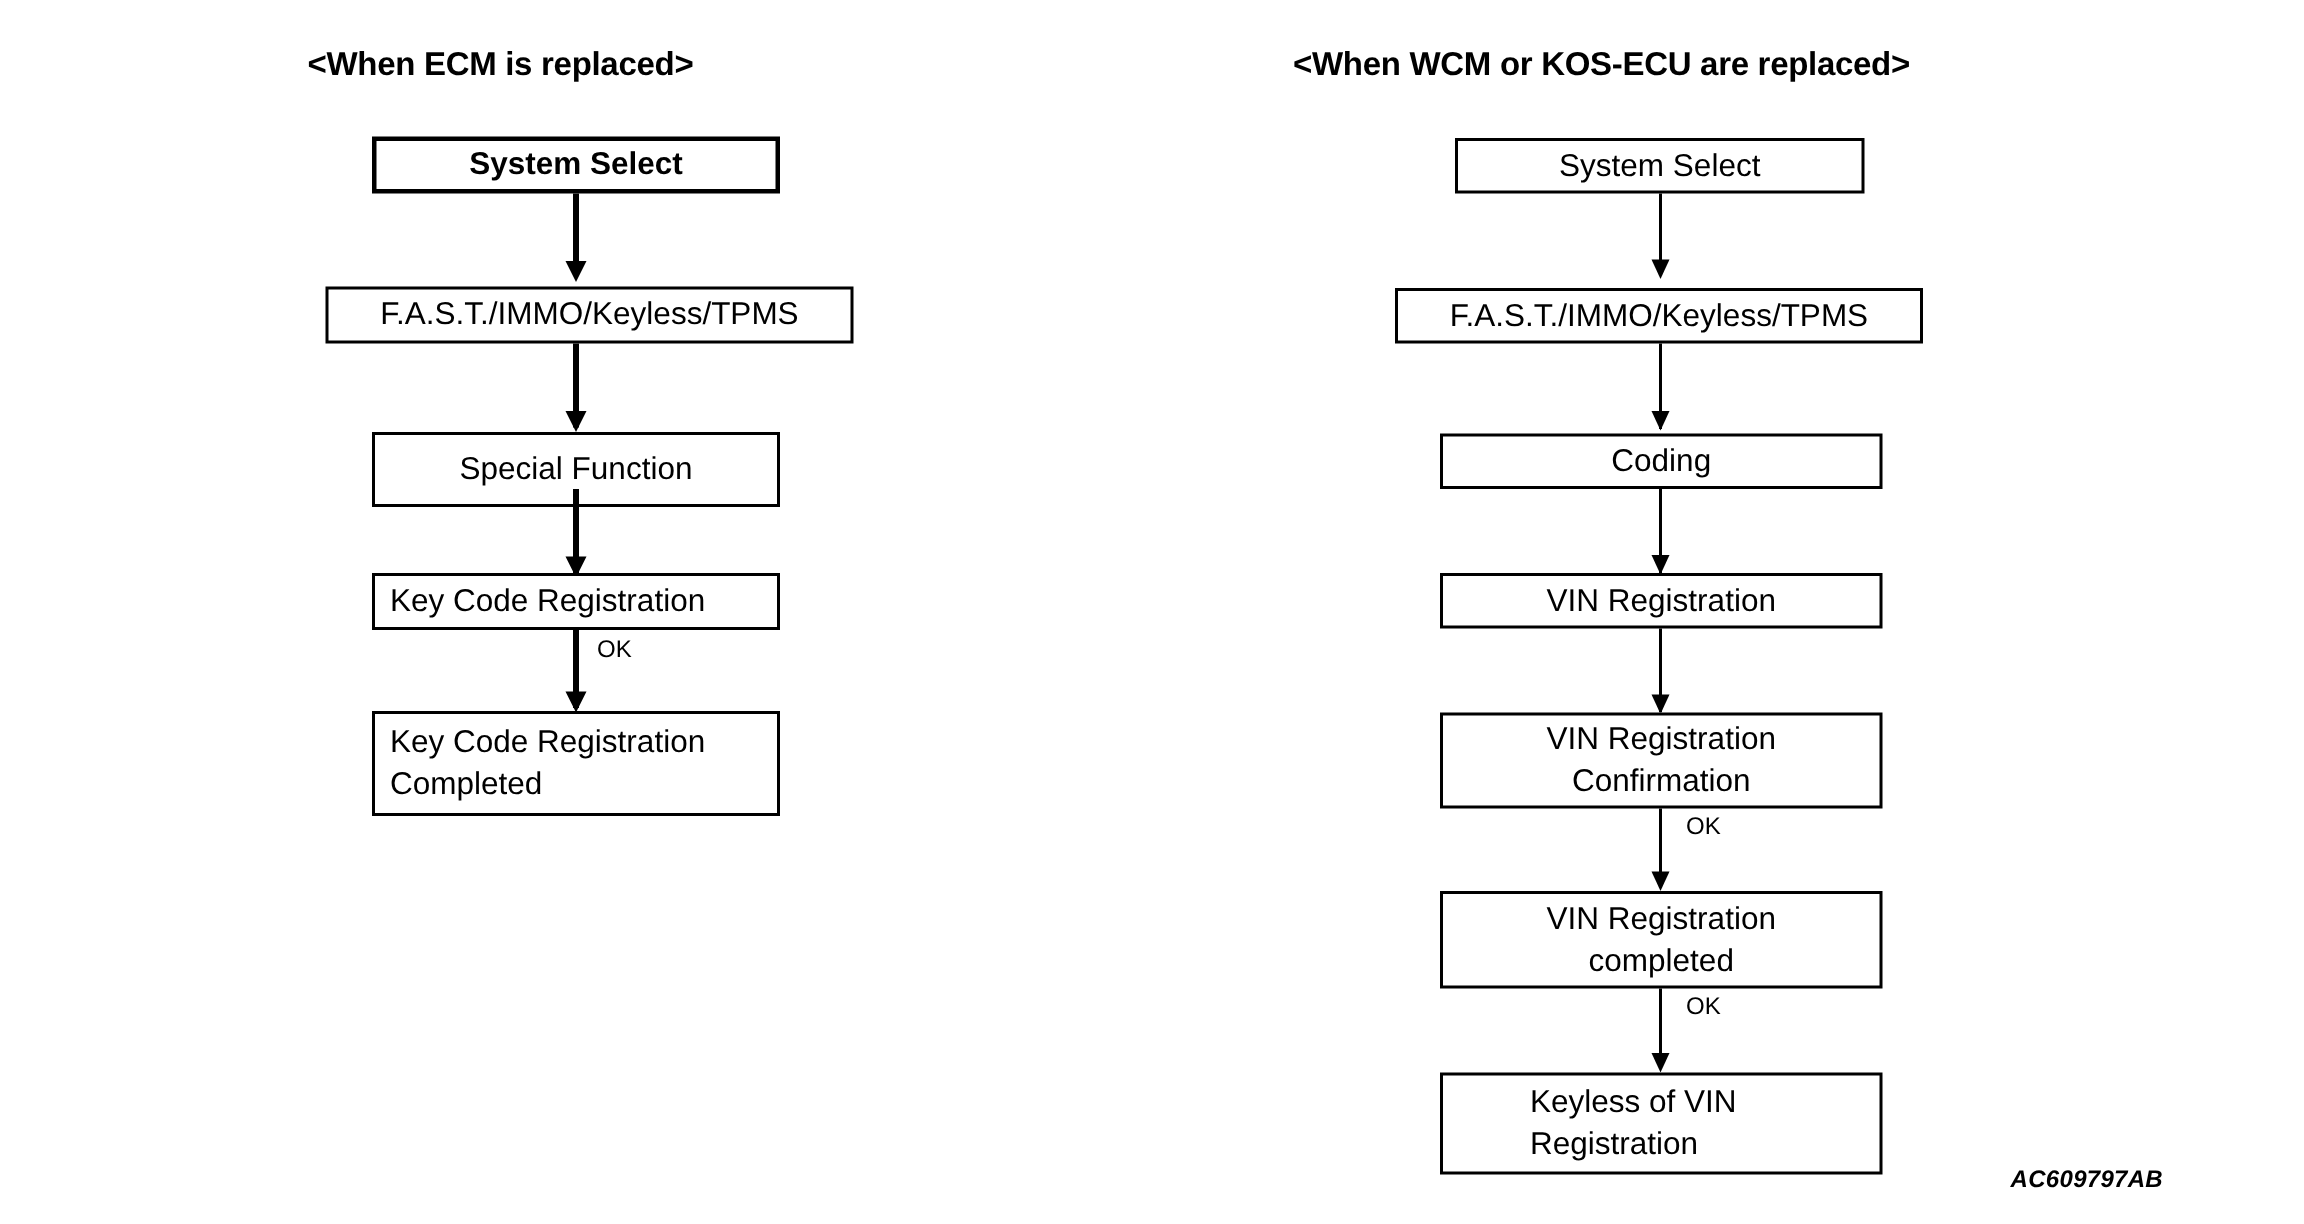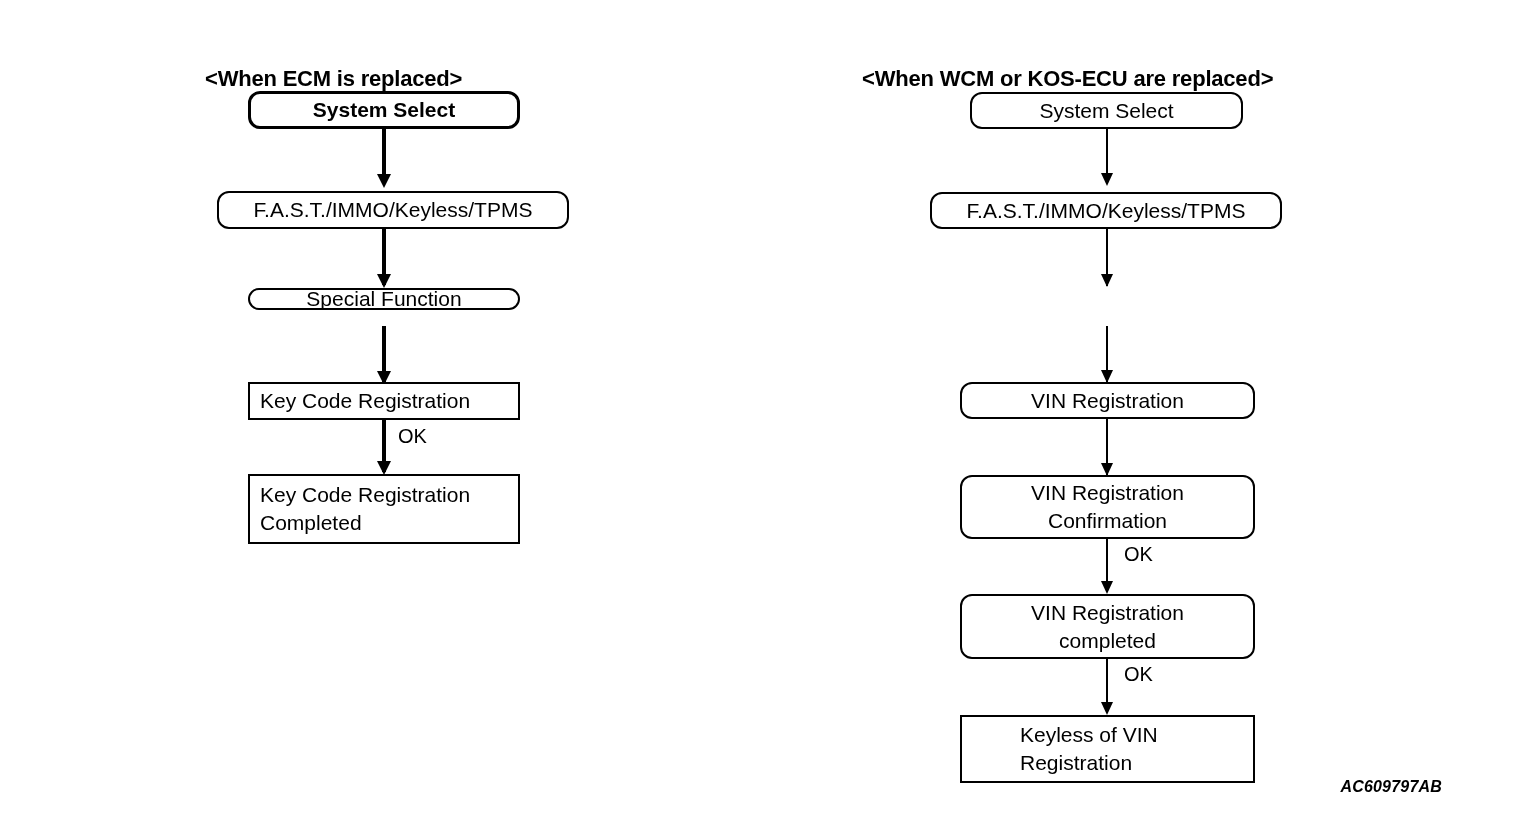--- a/index.html
+++ b/index.html
@@ -21,41 +21,40 @@
   }
 
   
   .col-title {
     position: absolute;
     font-size: 22px;
     font-weight: bold;
     letter-spacing: -0.2px;
     white-space: nowrap;
     color: #000;
-    margin-top: 36px;
   }
   #title-left  { left: 205px; top: 30px; }
   #title-right { left: 862px; top: 30px; }
 
   
   .node {
     position: absolute;
     box-sizing: border-box;
     background: #ffffff;
     border: 2px solid #000000;
     display: flex;
     flex-direction: column;
     justify-content: center;
     font-size: 21px;
     line-height: 1.32;
     color: #000;
   }
   .node.thick { border-width: 3px; }
   .node .line { display: block; white-space: nowrap; }
-  .node.center { align-items: center; text-align: center; border-radius: 12px; }
+  .node.center { align-items: center; text-align: center; }
   .node.left   { align-items: flex-start; text-align: left; padding-left: 10px; }
   .node.indent { align-items: flex-start; text-align: left; padding-left: 58px; }
   .node.bold   { font-weight: bold; }
 
   
   .conn {
     position: absolute;
     background: #000000;
   }
   .conn.thin  { width: 2px; }
@@ -70,21 +69,21 @@
     border-top: 14px solid #000000;
   }
   .head.thinhead {
     border-left-width: 6px;
     border-right-width: 6px;
     border-top-width: 13px;
   }
 
   .edge-label {
     position: absolute;
-    font-size: 20px;
+    font-size: 16px;
     white-space: nowrap;
     color: #000;
   }
 
   
   #fig-code {
     position: absolute;
     right: 94px;
     top: 778px;
     font-size: 16px;
@@ -108,21 +107,21 @@
   <div class="conn thickstem" style="left:382px; top:129px; height:51px;"></div>
   <div class="head" style="left:377px; top:174px;"></div>
 
   <div class="node center" style="left:217px; top:191px; width:352px; height:38px;">
     <span class="line">F.A.S.T./IMMO/Keyless/TPMS</span>
   </div>
 
   <div class="conn thickstem" style="left:382px; top:229px; height:56px;"></div>
   <div class="head" style="left:377px; top:274px;"></div>
 
-  <div class="node center" style="left:248px; top:288px; width:272px; height:22px;">
+  <div class="node center" style="left:248px; top:288px; width:272px; height:50px;">
     <span class="line">Special Function</span>
   </div>
 
   <div class="conn thickstem" style="left:382px; top:326px; height:56px;"></div>
   <div class="head" style="left:377px; top:371px;"></div>
 
   <div class="node left" style="left:248px; top:382px; width:272px; height:38px;">
     <span class="line">Key Code Registration</span>
   </div>
 
@@ -144,20 +143,23 @@
   <div class="conn thin" style="left:1106px; top:129px; height:52px;"></div>
   <div class="head thinhead" style="left:1101px; top:173px;"></div>
 
   <div class="node center" style="left:930px; top:192px; width:352px; height:37px;">
     <span class="line">F.A.S.T./IMMO/Keyless/TPMS</span>
   </div>
 
   <div class="conn thin" style="left:1106px; top:229px; height:57px;"></div>
   <div class="head thinhead" style="left:1101px; top:274px;"></div>
 
+  <div class="node center" style="left:960px; top:289px; width:295px; height:37px;">
+    <span class="line">Coding</span>
+  </div>
 
   <div class="conn thin" style="left:1106px; top:326px; height:56px;"></div>
   <div class="head thinhead" style="left:1101px; top:370px;"></div>
 
   <div class="node center" style="left:960px; top:382px; width:295px; height:37px;">
     <span class="line">VIN Registration</span>
   </div>
 
   <div class="conn thin" style="left:1106px; top:419px; height:56px;"></div>
   <div class="head thinhead" style="left:1101px; top:463px;"></div>

